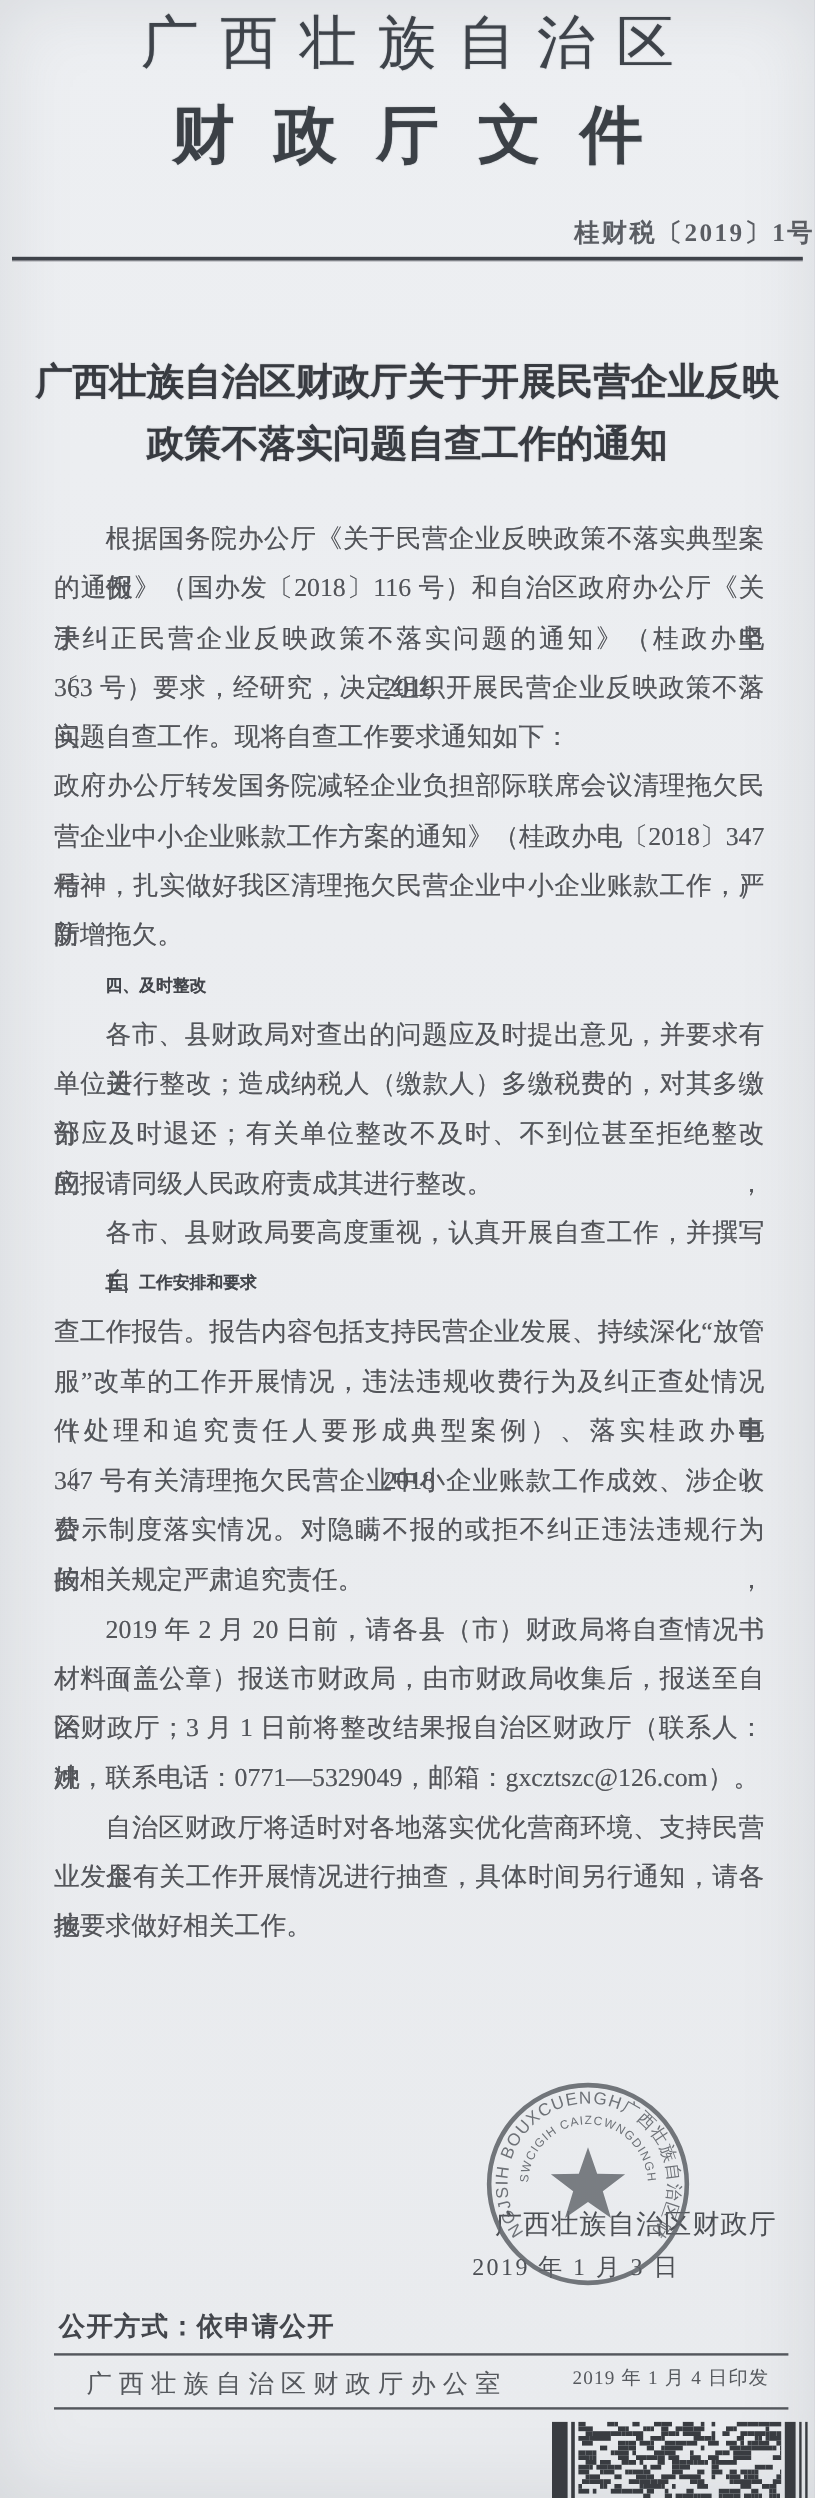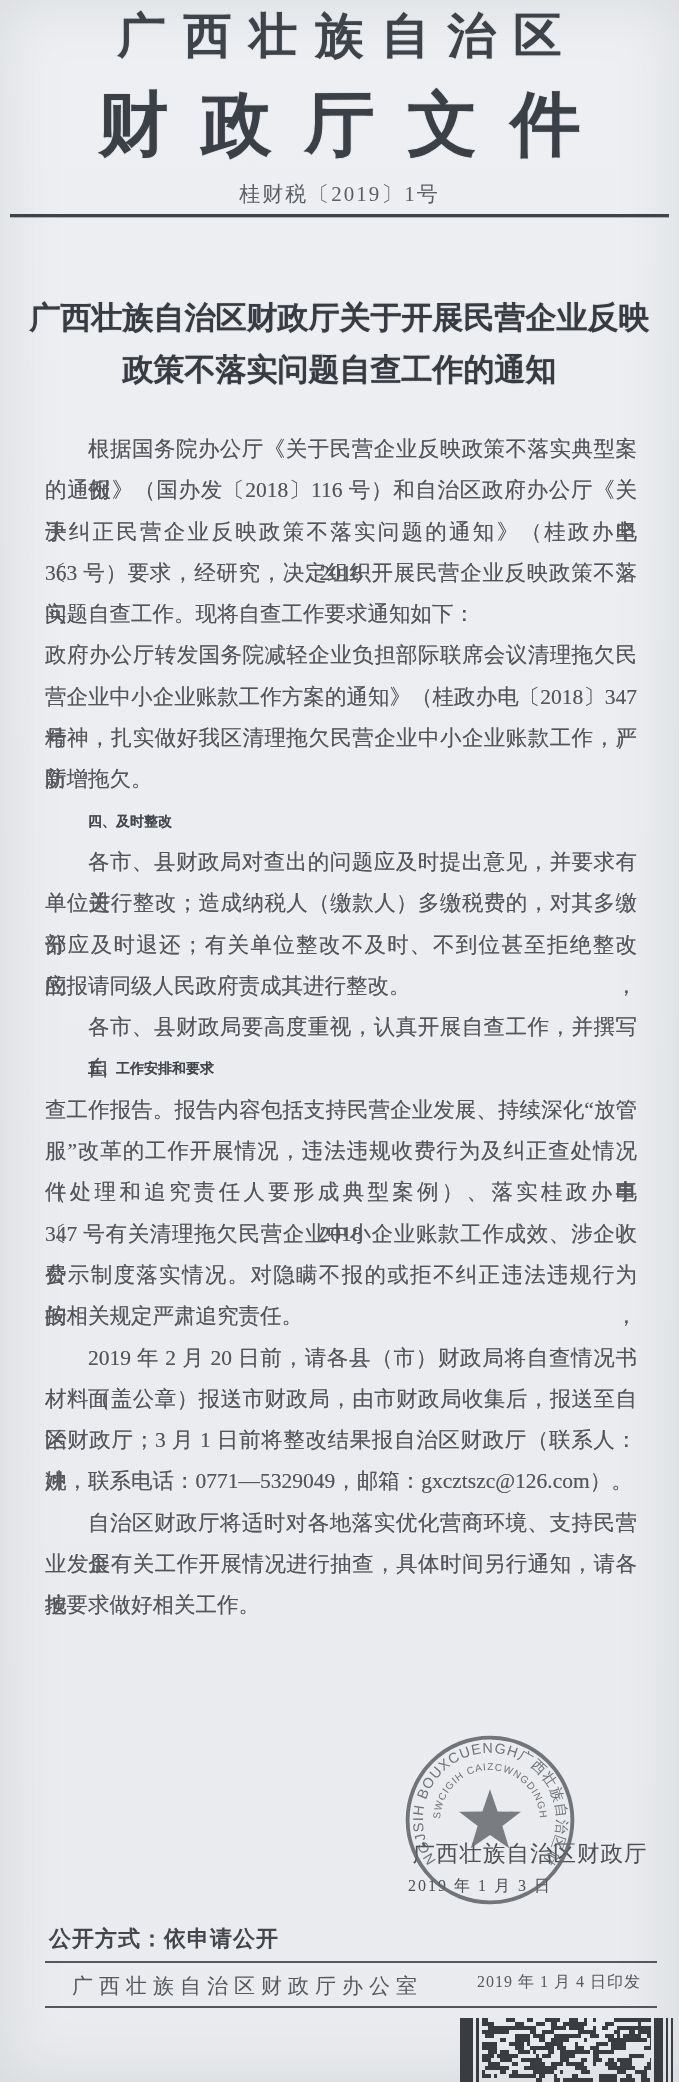--- a/index.html
+++ b/index.html
@@ -10,31 +10,31 @@
     background:linear-gradient(180deg,#edeff2 0%,#eaecef 55%,#e9ebee 100%);
     box-shadow:inset 0 0 60px rgba(120,125,135,.18);
     overflow:hidden;
     font-family:"Liberation Serif","DejaVu Serif",serif;
     color:#53555a;
   }
   .abs{position:absolute;}
   
   .org1{
     top:4px;left:0;width:100%;text-align:center;
-    font-size:48px;font-weight:bold;letter-spacing:18px;padding-left:18px;box-sizing:border-box;
+    font-size:48px;font-weight:normal;letter-spacing:18px;padding-left:18px;box-sizing:border-box;
     color:#3e434a;text-shadow:0 0 1px rgba(62,67,74,.5);
   }
   .org2{
     top:78px;left:0;width:100%;text-align:center;
-    font-size:70px;font-weight:bold;letter-spacing:33px;padding-left:33px;box-sizing:border-box;
+    font-size:52px;font-weight:bold;letter-spacing:33px;padding-left:33px;box-sizing:border-box;
     color:#3b4046;text-shadow:0 0 1px rgba(59,64,70,.6);
   }
   .docnum{
-    top:180px;left:0;width:100%;text-align:center;
-    font-size:21px;letter-spacing:2px;color:#5a5d63;
+    top:180px;left:0;width:100%;text-align:right;
+    font-size:21px;letter-spacing:2px;color:#5a5d63;font-weight:bold;
   }
   .headrule{
     top:214px;left:10px;width:659px;height:3px;
     background:#3f434a;box-shadow:0 1px 0 rgba(63,67,74,.35);
   }
   
   .doctitle{
     top:292px;left:20px;width:639px;text-align:center;
     font-size:31px;font-weight:bold;line-height:52px;
     color:#383b41;text-shadow:0 0 1px rgba(56,59,65,.5);
@@ -55,21 +55,21 @@
     font-family:"Liberation Sans","DejaVu Sans",sans-serif;
     font-weight:bold;color:#42454b;font-size:14px;
   }
   
   .sig-name{
     top:1838px;left:372px;width:236px;text-align:center;
     font-size:22.5px;letter-spacing:1px;color:#4c4f54;margin-left:40px;
   }
   .sig-date{
     top:1876px;left:380px;width:200px;text-align:center;
-    font-size:16px;letter-spacing:2px;color:#4c4f54;
+    font-size:20px;letter-spacing:2px;color:#4c4f54;
   }
   .seal{top:1729px;left:399px;width:182px;height:182px;opacity:.88;}
   
   .disclosure{
     top:1924px;left:49px;
     font-family:"Liberation Sans","DejaVu Sans",sans-serif;
     font-weight:bold;font-size:22px;letter-spacing:1px;color:#43464c;
   }
   .frule{left:45px;width:612px;height:2px;background:#54575d;}
   .frule1{top:1961px;}

